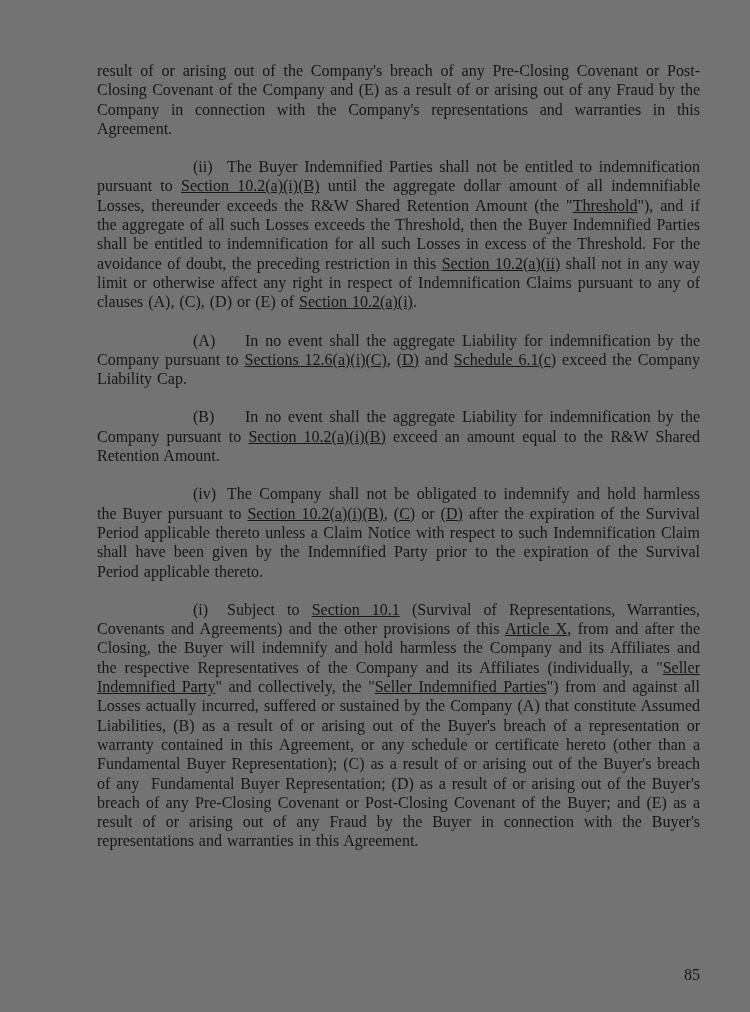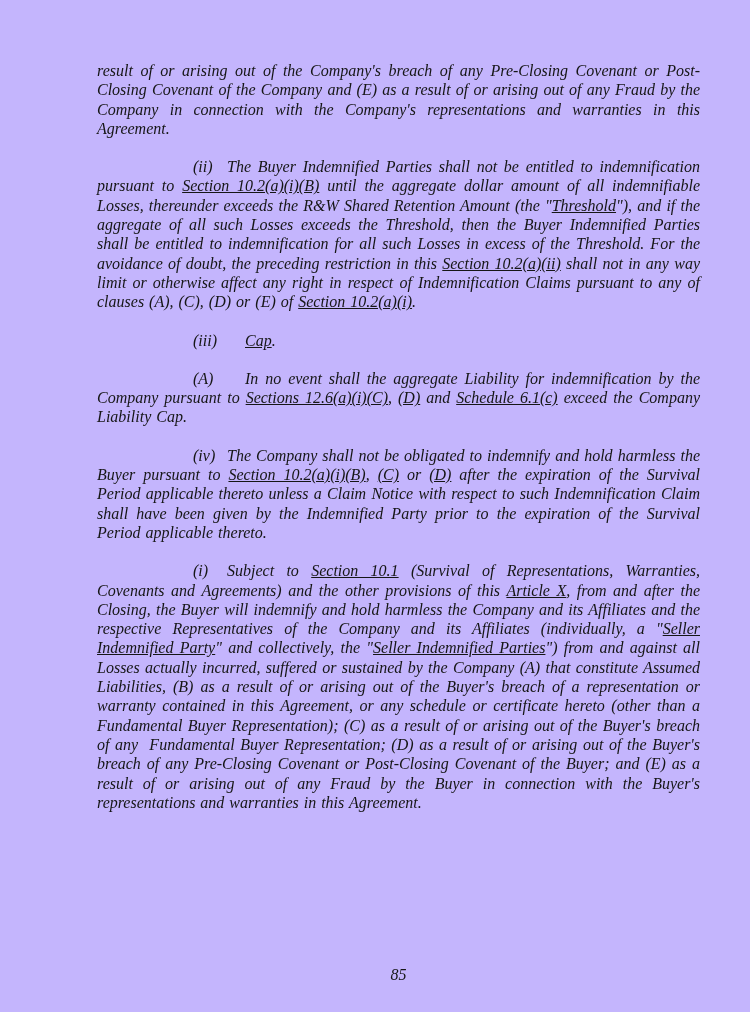--- a/index.html
+++ b/index.html
@@ -4,25 +4,24 @@
 <style>
   html, body {
     margin: 0;
     padding: 0;
     background: #ffffff;
   }
   .page {
     position: relative;
     width: 750px;
     height: 1012px;
-    background: #c4b5fd;
+    background: #737373;
     font-family: "Liberation Serif", "DejaVu Serif", serif;
     color: #161616;
     overflow: hidden;
-    font-style: italic;
   }
   .content {
     position: absolute;
     left: 97px;
     top: 61px;
     width: 603px;
   }
   p.para {
     margin: 0 0 19px 0;
     font-size: 16px;
@@ -40,30 +39,30 @@
     width: 34px;
     white-space: nowrap;
   }
   .h .label, .sub .label { width: 52px; }
   .u { text-decoration: underline; }
   .pageno {
     position: absolute;
     left: 97px;
     top: 966px;
     width: 603px;
-    text-align: center;
+    text-align: right;
     font-size: 16px;
   }
 </style>
 </head>
 <body>
 
 <div class="page">
   <div class="content">
     <p class="para flush"><span>result of or arising out of the Company's breach of any Pre-Closing Covenant or Post-Closing Covenant of the Company and (E) as a result of or arising out of any Fraud by the Company in connection with the Company's representations and warranties in this Agreement.</span></p>
     <p class="para ind"><span class="label">(ii)</span><span>The Buyer Indemnified Parties shall not be entitled to indemnification pursuant to </span><span class="u">Section 10.2(a)(i)(B)</span><span> until the aggregate dollar amount of all indemnifiable Losses, thereunder exceeds the R&amp;W Shared Retention Amount (the "</span><span class="u">Threshold</span><span>"), and if the aggregate of all such Losses exceeds the Threshold, then the Buyer Indemnified Parties shall be entitled to indemnification for all such Losses in excess of the Threshold. For the avoidance of doubt, the preceding restriction in this </span><span class="u">Section 10.2(a)(ii)</span><span> shall not in any way limit or otherwise affect any right in respect of Indemnification Claims pursuant to any of clauses (A), (C), (D) or (E) of </span><span class="u">Section 10.2(a)(i)</span><span>.</span></p>
-    <p class="para ind h"><span class="label">(iii)</span><span class="u">Cap</span><span>.</span></p>
     <p class="para sub"><span class="label">(A)</span><span>In no event shall the aggregate Liability for indemnification by the Company pursuant to </span><span class="u">Sections 12.6(a)(i)(C)</span><span>, </span><span class="u">(D)</span><span> and </span><span class="u">Schedule 6.1(c)</span><span> exceed the Company Liability Cap.</span></p>
+    <p class="para sub"><span class="label">(B)</span><span>In no event shall the aggregate Liability for indemnification by the Company pursuant to </span><span class="u">Section 10.2(a)(i)(B)</span><span> exceed an amount equal to the R&amp;W Shared Retention Amount.</span></p>
     <p class="para ind"><span class="label">(iv)</span><span>The Company shall not be obligated to indemnify and hold harmless the Buyer pursuant to </span><span class="u">Section 10.2(a)(i)(B)</span><span>, </span><span class="u">(C)</span><span> or </span><span class="u">(D)</span><span> after the expiration of the Survival Period applicable thereto unless a Claim Notice with respect to such Indemnification Claim shall have been given by the Indemnified Party prior to the expiration of the Survival Period applicable thereto.</span></p>
     <p class="para ind"><span class="label">(i)</span><span>Subject to </span><span class="u">Section 10.1</span><span> (Survival of Representations, Warranties, Covenants and Agreements) and the other provisions of this </span><span class="u">Article X</span><span>, from and after the Closing, the Buyer will indemnify and hold harmless the Company and its Affiliates and the respective Representatives of the Company and its Affiliates (individually, a "</span><span class="u">Seller Indemnified Party</span><span>" and collectively, the "</span><span class="u">Seller Indemnified Parties</span><span>") from and against all Losses actually incurred, suffered or sustained by the Company (A) that constitute Assumed Liabilities, (B) as a result of or arising out of the Buyer's breach of a representation or warranty contained in this Agreement, or any schedule or certificate hereto (other than a Fundamental Buyer Representation); (C) as a result of or arising out of the Buyer's breach of any &nbsp;Fundamental Buyer Representation; (D) as a result of or arising out of the Buyer's breach of any Pre-Closing Covenant or Post-Closing Covenant of the Buyer; and (E) as a result of or arising out of any Fraud by the Buyer in connection with the Buyer's representations and warranties in this Agreement.</span></p>
   </div>
   <div class="pageno">85</div>
 </div>
 
 </body></html>

